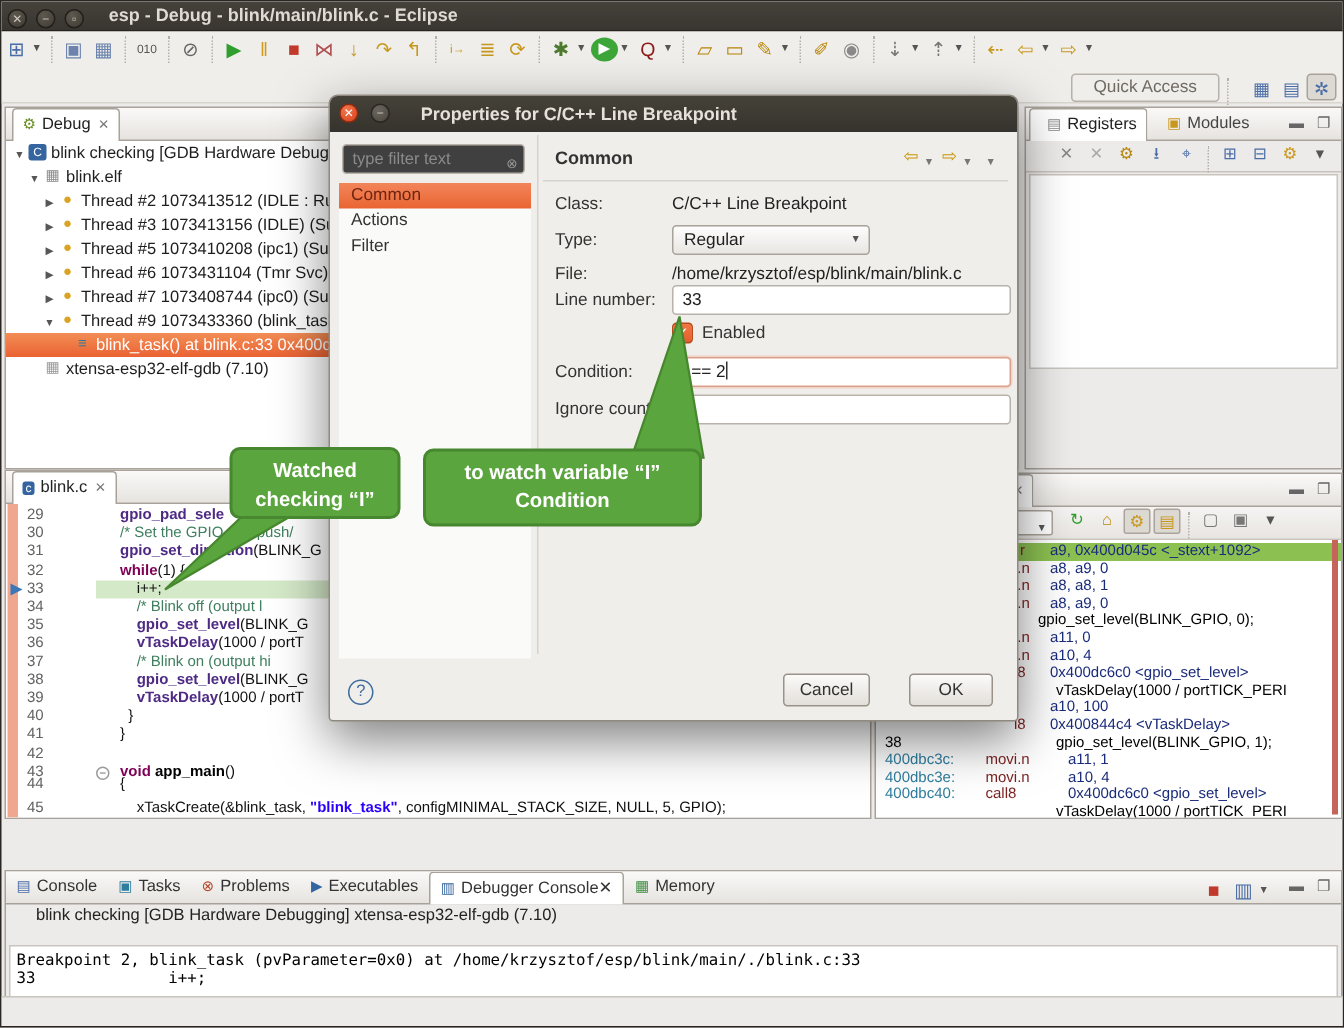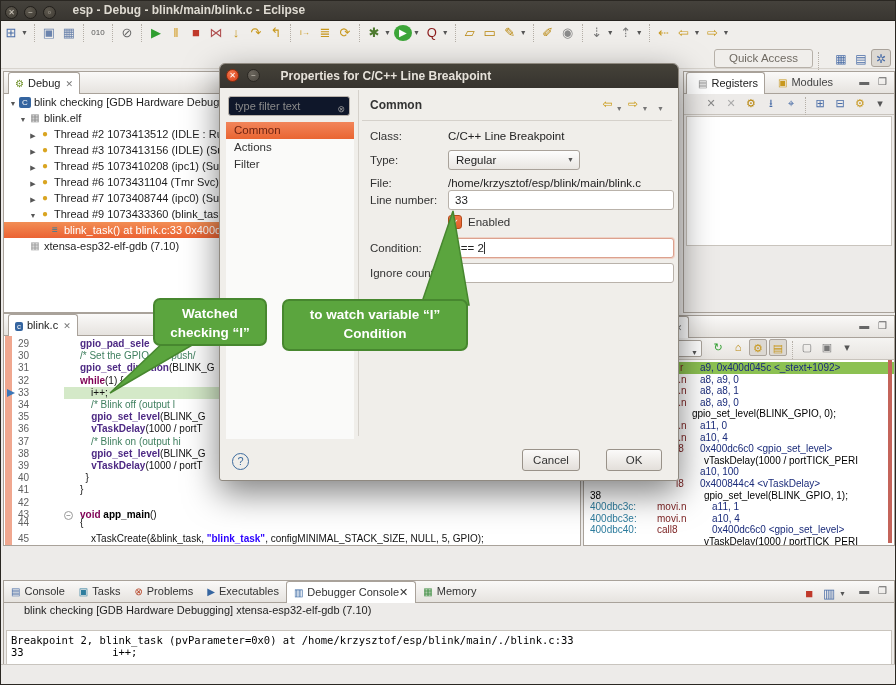--- a/index.html
+++ b/index.html
@@ -79,21 +79,21 @@
   .ctab .ticn{font-size:10px;margin-right:4px;}
   .ctab.active{background:#FFF;border:1px solid #A9A29A;border-bottom:none;border-radius:3px 3px 0 0;}
 
   
   #dialog{position:absolute;left:218px;top:62px;width:460px;height:418px;background:#F0EEEA;border:1px solid #8F8980;border-radius:6px 6px 3px 3px;box-shadow:0 12px 34px rgba(0,0,0,0.5);z-index:30;}
   #dialog-titlebar{position:absolute;left:0;top:0;right:0;height:24px;background:linear-gradient(#454239,#36332E);border-radius:5px 5px 0 0;}
   #dialog-title{color:#E6E2DA;font-size:12px;font-weight:bold;line-height:24px;margin-left:14px;}
   .dwb{display:inline-block;width:13px;height:13px;border-radius:50%;margin:5px 2px 0 6px;text-align:center;font-size:8px;line-height:12px;vertical-align:top;}
   #dlg-close{background:radial-gradient(circle at 35% 30%,#F3764C,#D8401A);border:1px solid #8C2B0E;color:#FFF;}
   #dlg-min{background:radial-gradient(circle at 35% 30%,#6B665D,#4A463F);border:1px solid #2A2722;color:#CFC9BE;}
-  #filter-box{position:absolute;left:8px;top:32px;width:122px;height:20px;background:#0f172a;border:1px solid #B9B2AA;border-radius:3px;font-size:11px;color:#8A8A8A;line-height:18px;padding-left:6px;}
+  #filter-box{position:absolute;left:8px;top:32px;width:122px;height:20px;background:#404040;border:1px solid #B9B2AA;border-radius:3px;font-size:11px;color:#8A8A8A;line-height:18px;padding-left:6px;}
   #filter-clear{position:absolute;right:4px;top:3px;color:#999;font-size:9px;}
   #dlg-nav{position:absolute;left:6px;top:58px;width:128px;height:317px;background:#FAFAF9;}
   .navitem{height:17px;font-size:11.5px;line-height:17px;padding-left:8px;color:#333;}
   .navitem.sel{background:linear-gradient(#F2855A,#E96532);color:#6E2412;}
   #dlg-vsep{position:absolute;left:138px;top:26px;width:1px;bottom:44px;background:#D5D1CB;}
   #dlg-section-title{position:absolute;left:150px;top:34px;font-size:12px;font-weight:bold;color:#333;}
   #dlg-nav-arrows{position:absolute;right:12px;top:33px;color:#C8960C;font-size:12px;}
   #dlg-nav-arrows .dd{color:#777;}
   #dlg-hline{position:absolute;left:142px;right:6px;top:56px;height:1px;background:#D5D1CB;}
   .flabel{position:absolute;left:150px;font-size:11.5px;color:#333;}

